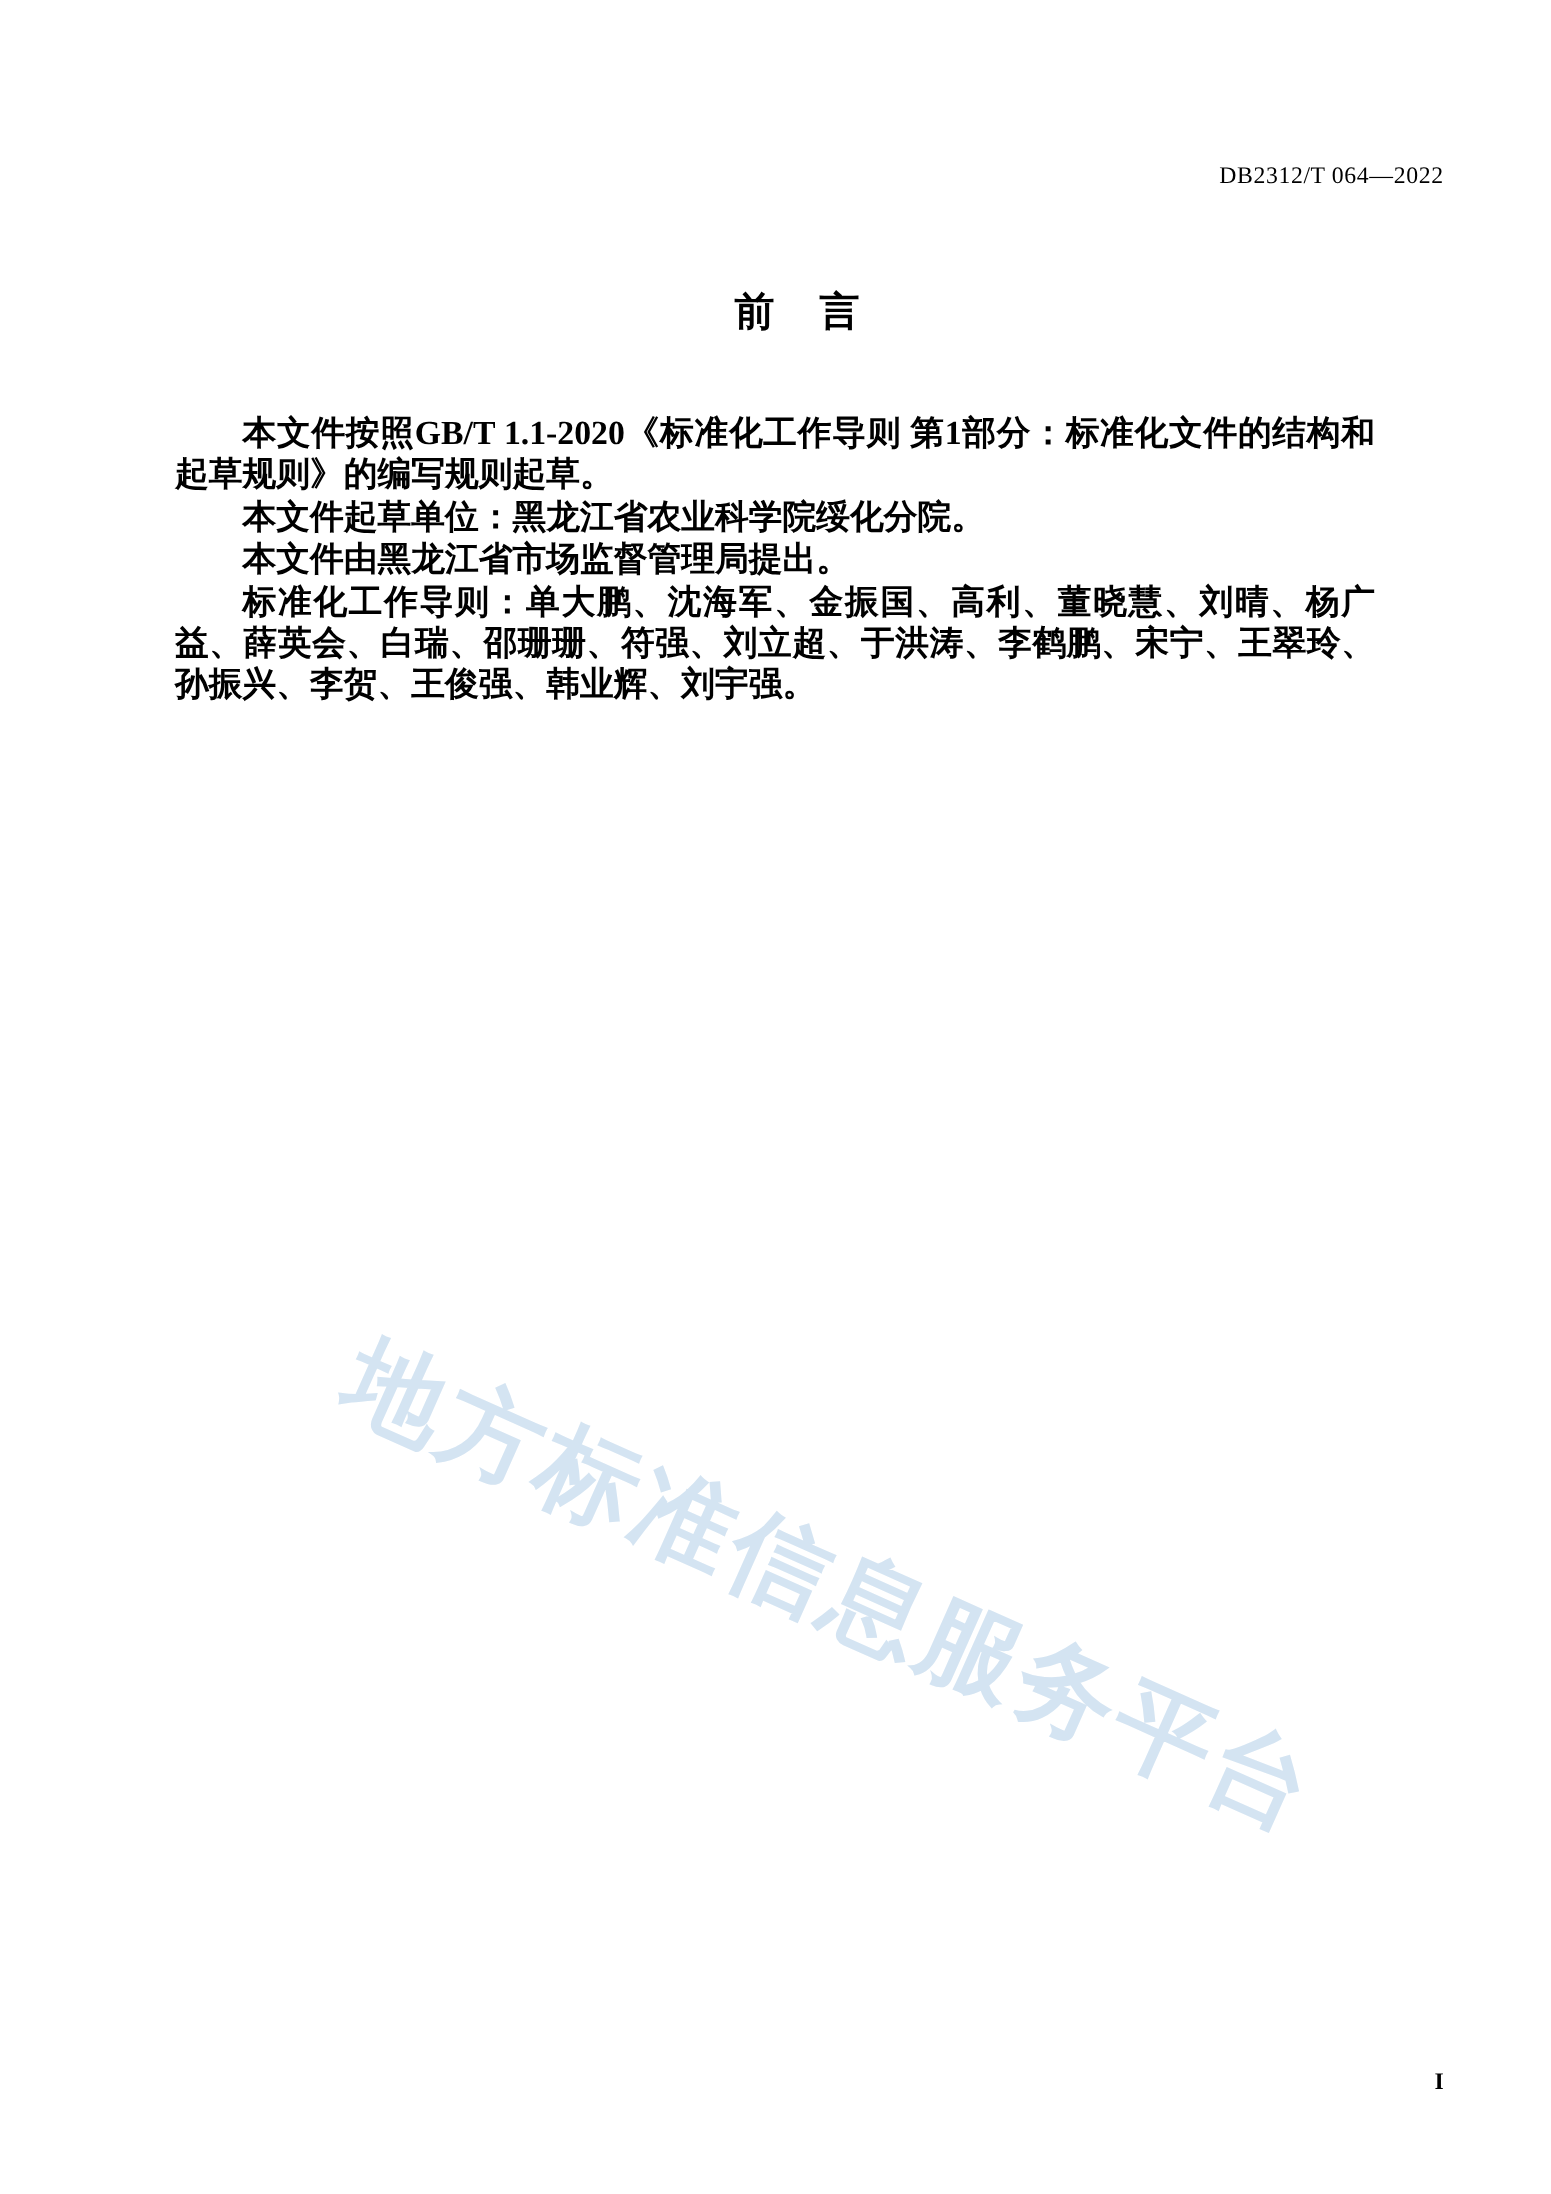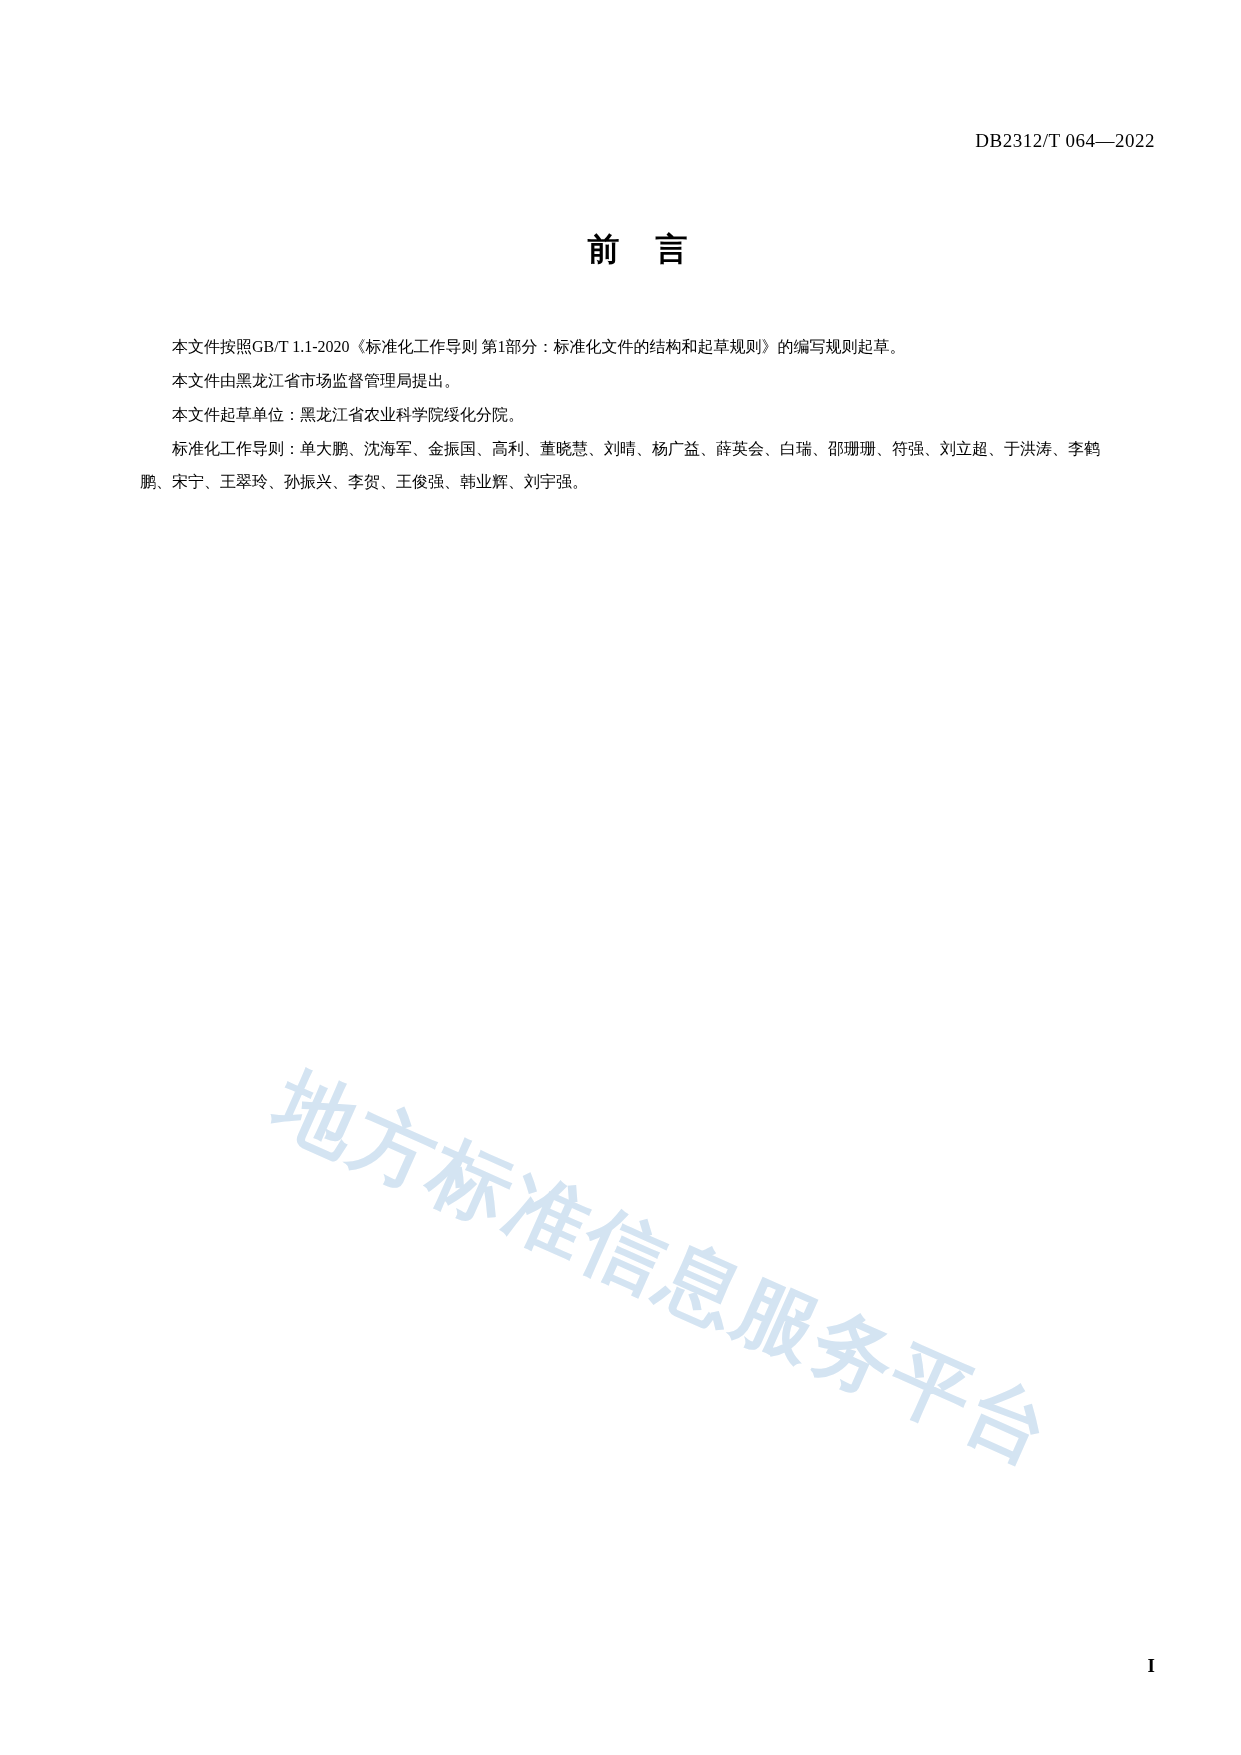--- a/index.html
+++ b/index.html
@@ -41,26 +41,27 @@
     display: inline-block;
     width: 34px;
   }
   .body-block {
     position: absolute;
     top: 330px;
     left: 140px;
     width: 960px;
   }
   .para {
-    font-size: 16px;
+    font-size: 27px;
     line-height: 33px;
     text-align: justify;
     text-justify: inter-ideograph;
     margin: 0 0 1px 0;
     text-indent: 2em;
+    font-weight: bold;
   }
   .watermark {
     position: absolute;
     left: 250px;
     top: 905px;
     width: 700px;
     height: 420px;
     pointer-events: none;
     user-select: none;
   }
@@ -92,22 +93,22 @@
 <div class="page">
 
   <div class="header-code">DB2312/T 064—2022</div>
 
   <div class="doc-title">
     <span>前</span><span class="gap"></span><span>言</span>
   </div>
 
   <div class="body-block">
     <p class="para">本文件按照GB/T 1.1-2020《标准化工作导则 第1部分：标准化文件的结构和起草规则》的编写规则起草。</p>
+    <p class="para">本文件起草单位：黑龙江省农业科学院绥化分院。</p>
     <p class="para">本文件由黑龙江省市场监督管理局提出。</p>
-    <p class="para">本文件起草单位：黑龙江省农业科学院绥化分院。</p>
     <p class="para">标准化工作导则：单大鹏、沈海军、金振国、高利、董晓慧、刘晴、杨广益、薛英会、白瑞、邵珊珊、符强、刘立超、于洪涛、李鹤鹏、宋宁、王翠玲、孙振兴、李贺、王俊强、韩业辉、刘宇强。</p>
   </div>
 
   <div class="watermark">
     <span>地方标准信息服务平台</span>
   </div>
 
   <div class="page-number">I</div>
 
 </div>

